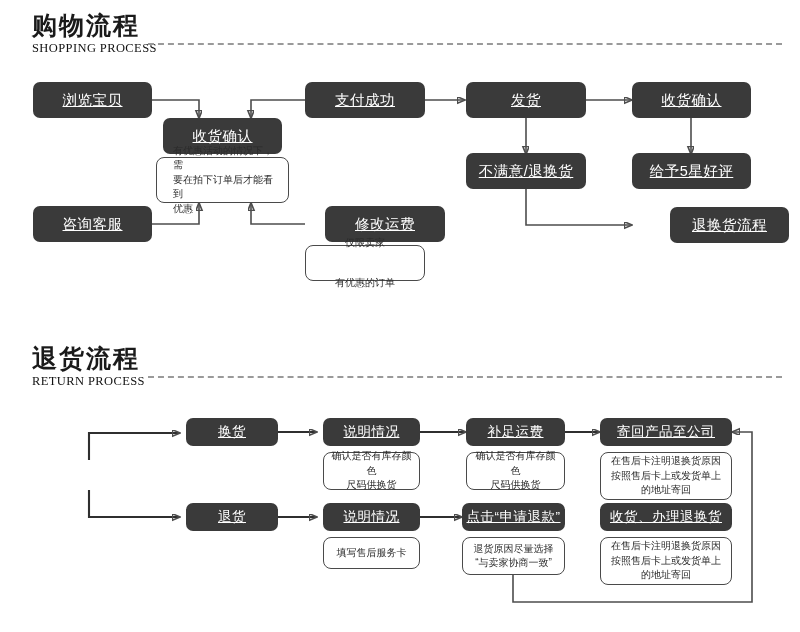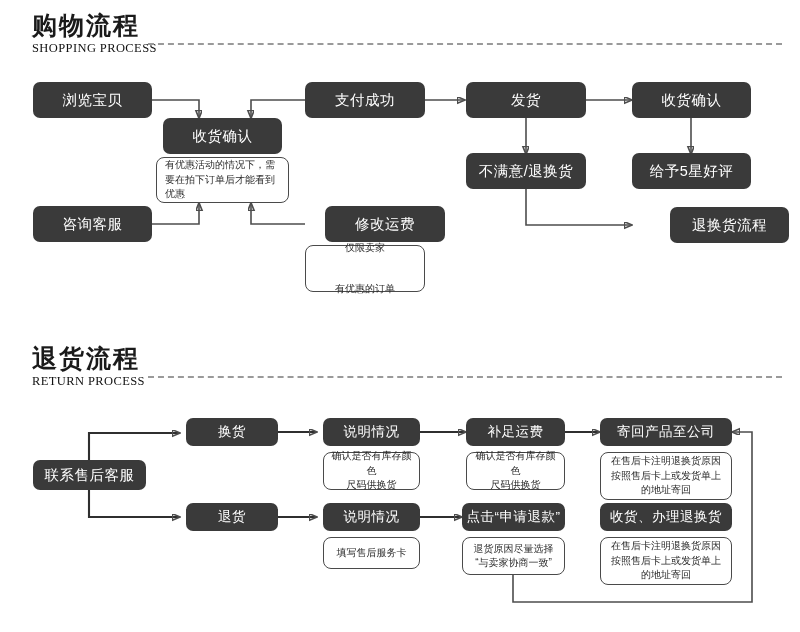--- a/index.html
+++ b/index.html
@@ -54,20 +54,21 @@
     color: #ffffff;
     border-radius: 7px;
     display: flex;
     align-items: center;
     justify-content: center;
     text-align: center;
     font-size: 14.5px;
     line-height: 1.15;
     letter-spacing: 0.5px;
     white-space: nowrap;
+    text-decoration: underline;
   }
   .node.small {
     font-size: 13.5px;
   }
 
   
   .note {
     position: absolute;
     box-sizing: border-box;
     background: #ffffff;
@@ -79,21 +80,21 @@
     display: flex;
     flex-direction: column;
     align-items: center;
     justify-content: center;
     padding: 3px 6px;
     text-align: center;
   }
   .note.left {
     align-items: flex-start;
     text-align: left;
-    padding-left: 8px;
+    padding-left: 16px;
   }
   .note span { display: block; }
 
   
   #wires {
     position: absolute;
     left: 0;
     top: 0;
     width: 800px;
     height: 632px;
@@ -197,34 +198,31 @@
   </div>
 
   <div class="node" style="left:33px; top:206px; width:119px; height:36px;">
     <span>咨询客服</span>
   </div>
 
   <div class="node" style="left:305px; top:206px; width:120px; height:36px;margin-left:20px;">
     <span>修改运费</span>
   </div>
 
-  <div class="note" style="left:305px; top:245px; width:120px; height:47px;gap:26px;">
+  <div class="note" style="left:305px; top:245px; width:120px; height:36px;gap:26px;">
     <span>仅限卖家</span>
     <span>有优惠的订单</span>
   </div>
 
   <div class="section-head" style="left:32px; top:345px;">
     <div class="head-cn">退货流程</div>
     <div class="head-en">RETURN PROCESS</div>
   </div>
   <div class="head-rule" style="left:148px; top:376px; width:634px;"></div>
 
-  <div class="node" style="left:33px; top:460px; width:113px; height:30px;">
-    <span>联系售后客服</span>
-  </div>
 
   <div class="node small" style="left:186px; top:418px; width:92px; height:28px;">
     <span>换货</span>
   </div>
 
   <div class="node small" style="left:323px; top:418px; width:97px; height:28px;">
     <span>说明情况</span>
   </div>
 
   <div class="note" style="left:323px; top:452px; width:97px; height:38px;">

